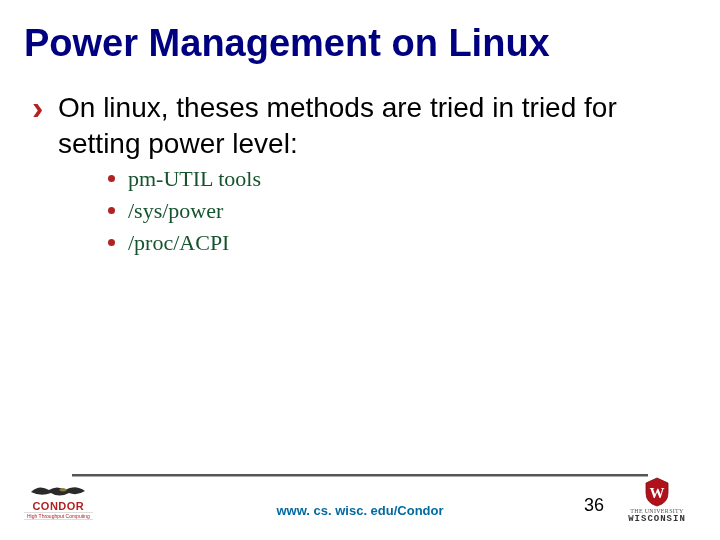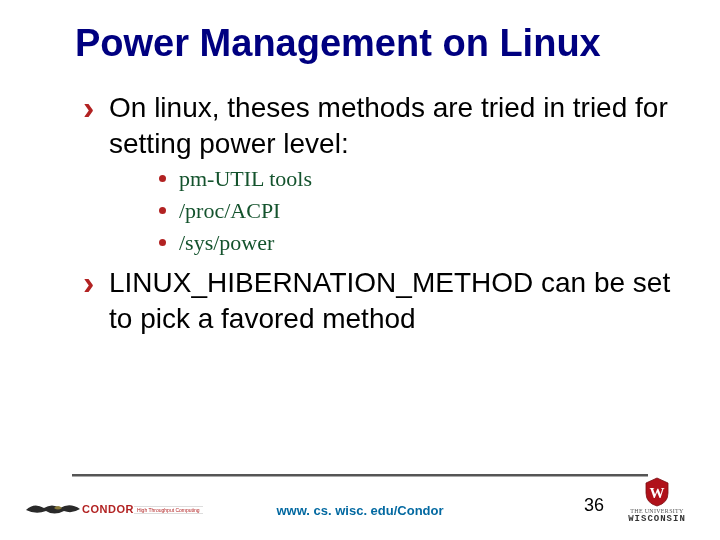--- a/index.html
+++ b/index.html
@@ -5,22 +5,21 @@
   * { margin: 0; padding: 0; box-sizing: border-box; }
   body {
     width: 720px;
     height: 540px;
     background: #ffffff;
     font-family: "Comic Sans MS", "Comic Sans", cursive, sans-serif;
     position: relative;
     overflow: hidden;
   }
   .slide {
-    padding: 22px 46px 0 36px;
-    margin-left: 39px;
+    padding: 22px 46px 0 24px;
   }
   .title {
     color: #000080;
     font-size: 38px;
     font-weight: bold;
     line-height: 1.15;
     margin-bottom: 24px;
   }
   .bullets {
     list-style: none;
@@ -82,21 +81,21 @@
     top: 0;
     border-top: 2px solid #555;
     border-bottom: 1px solid #aaa;
     height: 3px;
   }
   .condor-logo {
     position: absolute;
     left: 24px;
     bottom: 10px;
     display: flex;
-    flex-direction: row;
+    flex-direction: column;
     align-items: center;
   }
   .eagle {
     width: 58px;
     height: 20px;
     position: relative;
   }
   .condor-text {
     font-family: Arial, sans-serif;
     font-size: 11px;
@@ -164,26 +163,23 @@
 <body>
 
 <div class="slide">
   <h1 class="title">Power Management on Linux</h1>
 
   <ul class="bullets">
     <li>
       <span>On linux, theses methods are tried in tried for setting power level:</span>
       <ul class="sub">
         <li>pm-UTIL tools</li>
+        <li>/sys/power</li>
         <li>/proc/ACPI</li>
-        <li>/sys/power</li>
       </ul>
-    </li>
-    <li>
-      <span>LINUX_HIBERNATION_METHOD can be set to pick a favored method</span>
     </li>
   </ul>
 </div>
 
 <div class="footer">
   <div class="rule"></div>
 
   <div class="condor-logo">
     <div class="eagle">
       <svg viewBox="0 0 58 20" width="58" height="20">

